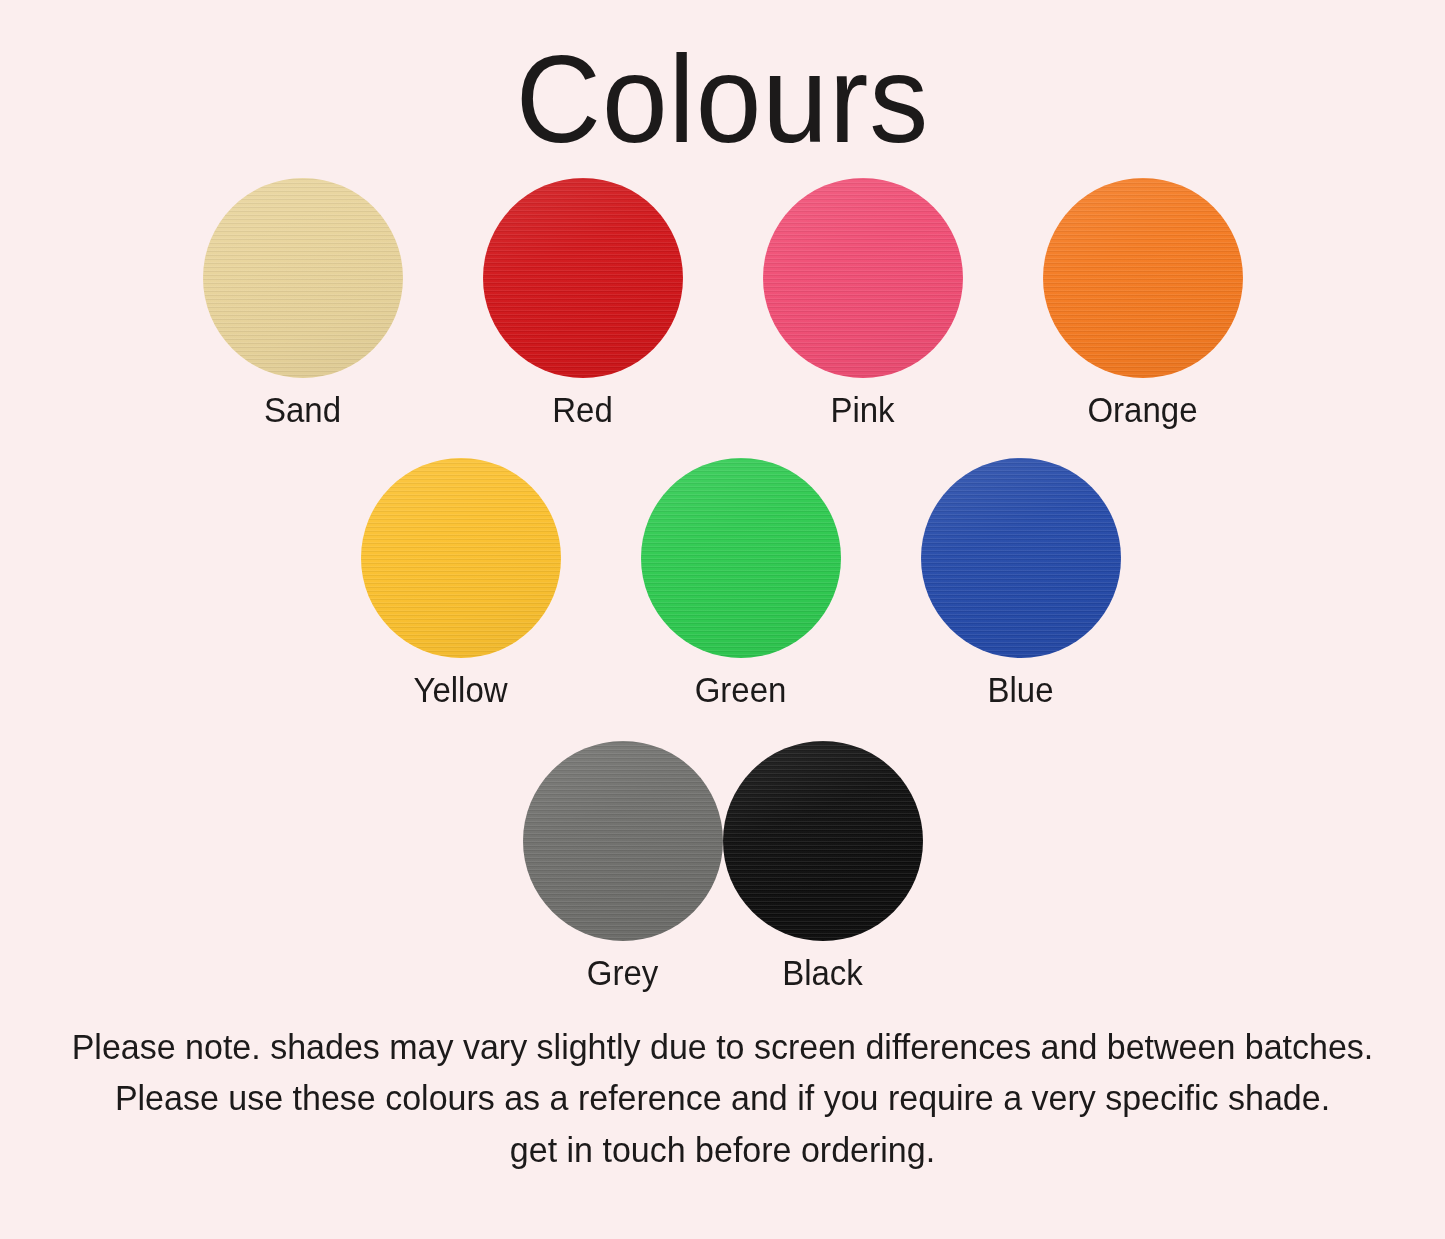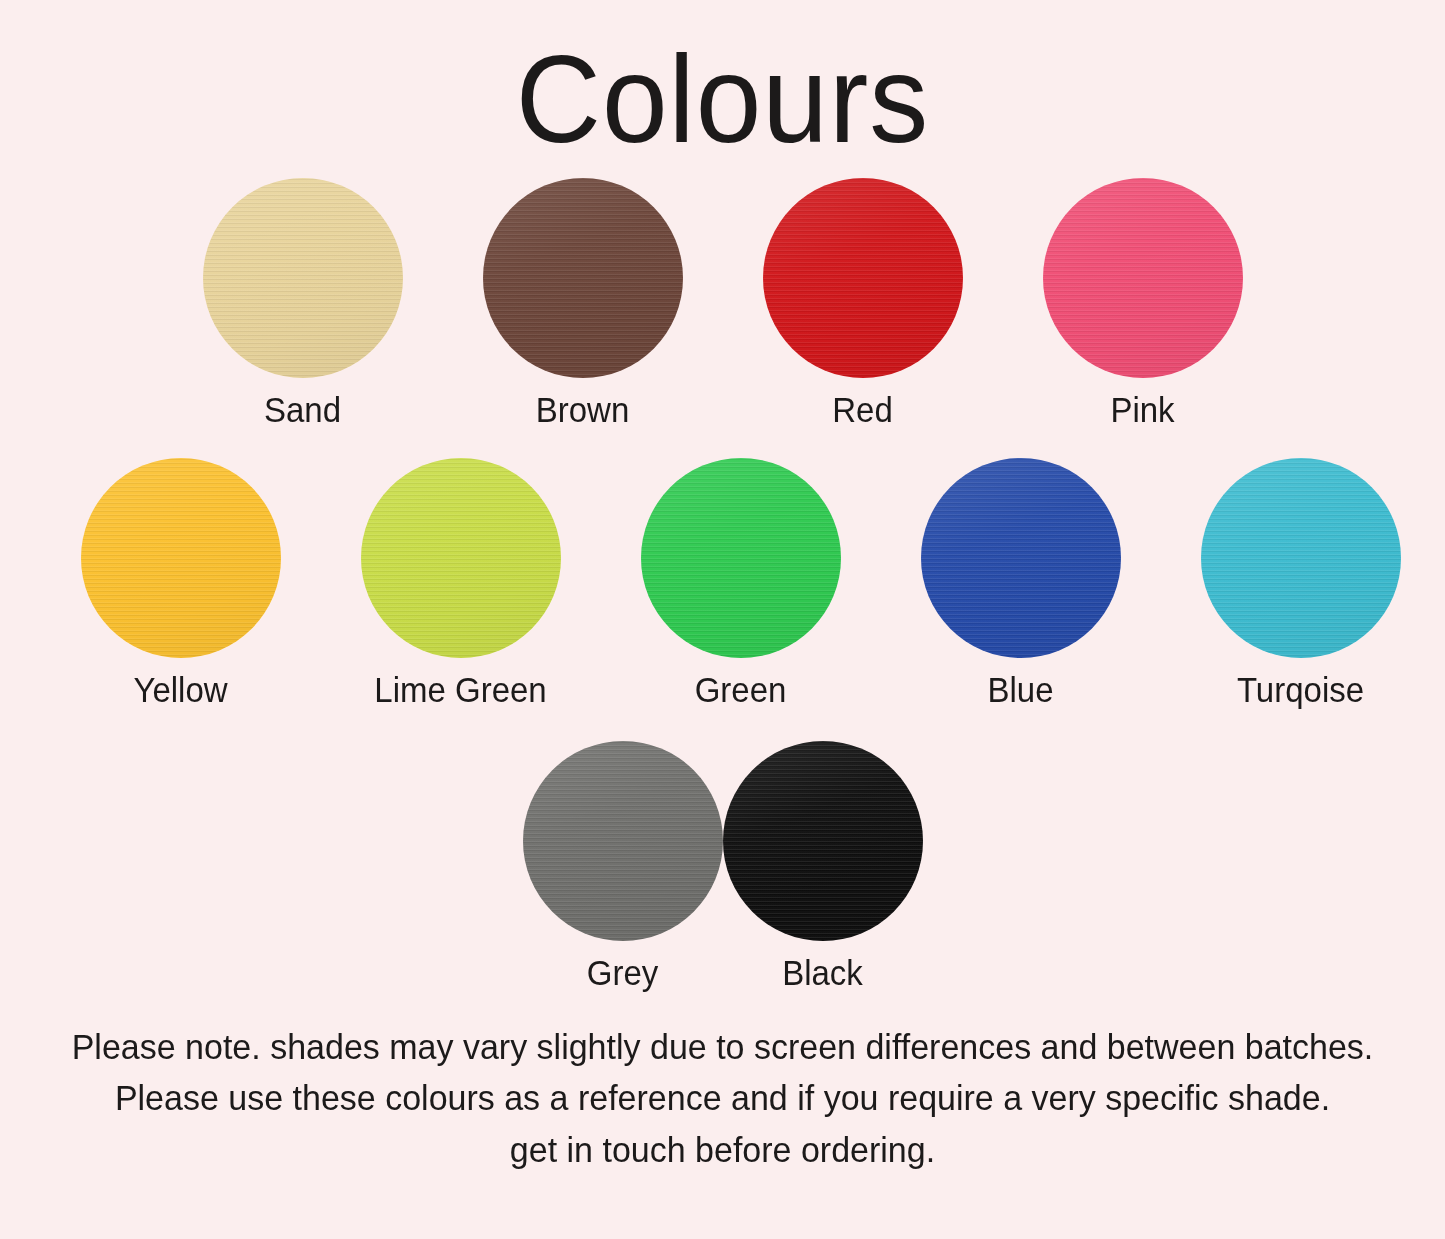--- a/index.html
+++ b/index.html
@@ -133,53 +133,45 @@
   <h1 class="title">Colours</h1>
 
   <div class="grid">
 
     <div class="row row-1">
       <div class="cell">
         <div class="swatch" style="background-color: rgb(232, 211, 154);"></div>
         <div class="swatch-label">Sand</div>
       </div>
       <div class="cell">
-        <div class="swatch" style="background-color: rgb(107, 68, 56);"></div>
-        <div class="swatch-label">Brown</div>
-      </div>
-      <div class="cell">
         <div class="swatch" style="background-color: rgb(208, 20, 24);"></div>
         <div class="swatch-label">Red</div>
       </div>
       <div class="cell">
         <div class="swatch" style="background-color: rgb(240, 76, 115);"></div>
         <div class="swatch-label">Pink</div>
+      </div>
+      <div class="cell">
+        <div class="swatch" style="background-color: rgb(244, 121, 32);"></div>
+        <div class="swatch-label">Orange</div>
       </div>
     </div>
 
     <div class="row row-2">
       <div class="cell">
         <div class="swatch" style="background-color: rgb(251, 192, 45);"></div>
         <div class="swatch-label">Yellow</div>
       </div>
       <div class="cell">
-        <div class="swatch" style="background-color: rgb(200, 220, 70);"></div>
-        <div class="swatch-label">Lime Green</div>
-      </div>
-      <div class="cell">
         <div class="swatch" style="background-color: rgb(45, 201, 79);"></div>
         <div class="swatch-label">Green</div>
       </div>
       <div class="cell">
         <div class="swatch" style="background-color: rgb(36, 73, 168);"></div>
         <div class="swatch-label">Blue</div>
-      </div>
-      <div class="cell">
-        <div class="swatch" style="background-color: rgb(59, 187, 207);"></div>
-        <div class="swatch-label">Turqoise</div>
       </div>
     </div>
 
     <div class="row row-3">
       <div class="cell">
         <div class="swatch" style="background-color: rgb(110, 110, 107);"></div>
         <div class="swatch-label">Grey</div>
       </div>
       <div class="cell">
         <div class="swatch" style="background-color: rgb(13, 13, 13);"></div>

